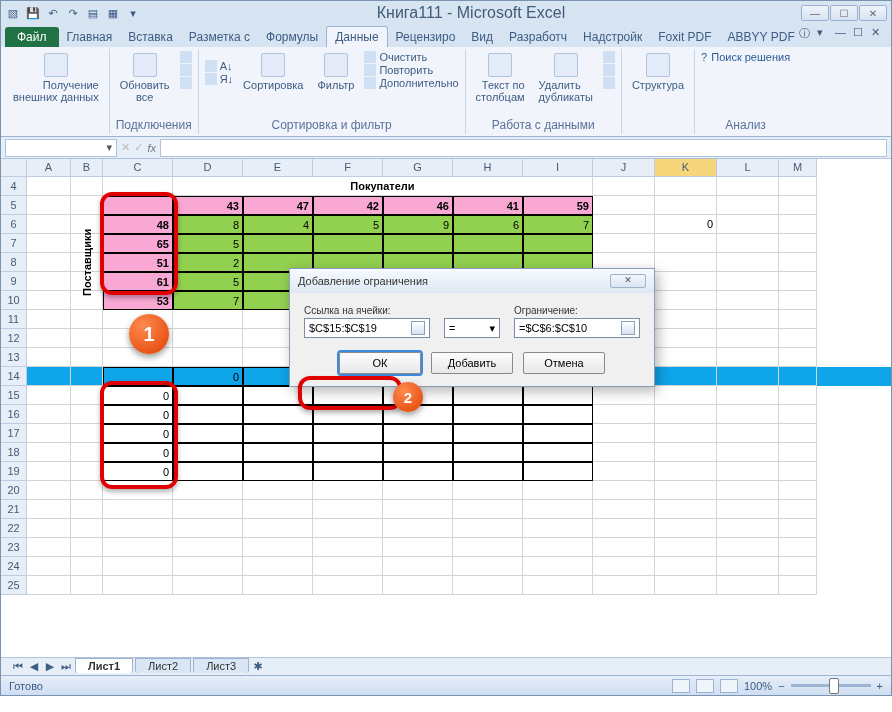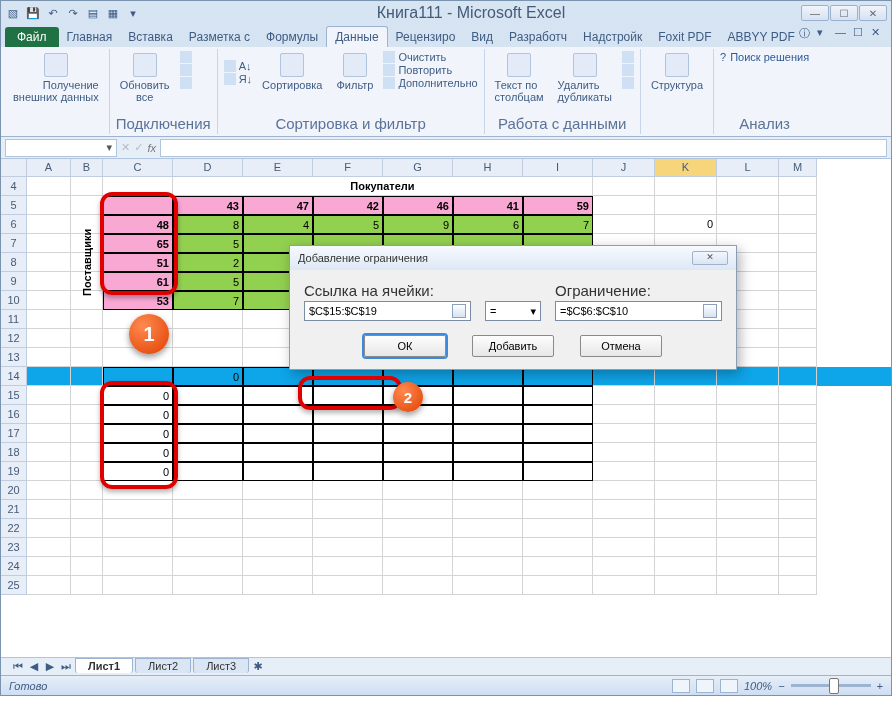--- a/index.html
+++ b/index.html
@@ -13,21 +13,21 @@
 .win-btn { width: 28px; height: 16px; background: linear-gradient(#f0f4fb,#d6e2f2); border: 1px solid #9ab2cf; border-radius: 2px; display: flex; align-items: center; justify-content: center; color: #666; font-size: 10px; }
 .ribbon-tabs { display: flex; padding-left: 4px; height: 22px; align-items: flex-end; position: relative; }
 .file-tab { background: #207245; color: #fff; padding: 3px 12px; border-radius: 3px 3px 0 0; font-size: 12px; }
 .rtab { padding: 3px 8px; color: #3e5c84; cursor: pointer; font-size: 12px; }
 .rtab.active { background: #f1f5fb; border: 1px solid #9cb4d1; border-bottom: none; border-radius: 3px 3px 0 0; }
 .help-btns { position: absolute; right: 6px; top: 1px; display: flex; gap: 4px; }
 .help-ico { width: 14px; height: 14px; color: #3e5c84; }
 .ribbon-body { background: #f1f5fb; border-bottom: 1px solid #9cb4d1; height: 90px; display: flex; padding: 2px; }
 .rgroup { border-right: 1px solid #c6d5e8; padding: 2px 6px; display: flex; flex-direction: column; justify-content: space-between; }
 .rgroup .icons { display: flex; gap: 6px; }
-.rgroup .glabel { text-align: center; color: #5a7399; font-size: 15px; margin-top: 6px; }
+.rgroup .glabel { text-align: center; color: #5a7399; font-size: 12px; margin-top: 6px; }
 .big-btn { display: flex; flex-direction: column; align-items: center; gap: 2px; padding: 2px 4px; color: #3e5c84; }
 .big-btn .ico { width: 24px; height: 24px; background: #e2ebf7; border: 1px solid #b0c4de; border-radius: 2px; }
 .sm-stack { display: flex; flex-direction: column; gap: 1px; font-size: 10px; color: #3e5c84; }
 .sm-stack span { display: flex; align-items: center; gap: 3px; }
 .sm-ico { width: 12px; height: 12px; background: #cfe0f5; display: inline-block; }
 .formula-bar { height: 22px; background: #e6eef8; border-bottom: 1px solid #b0c4de; display: flex; align-items: center; padding: 0 4px; gap: 4px; color: #555; }
 .name-box { width: 112px; height: 18px; background: #fff; border: 1px solid #b0c4de; padding: 0 4px; display: flex; align-items: center; justify-content: space-between; }
 .fx { font-style: italic; color: #777; }
 .fbar-input { flex: 1; height: 18px; background: #fff; border: 1px solid #b0c4de; }
 .grid-area { position: relative; background: #fff; height: 498px; overflow: hidden; }
@@ -45,32 +45,32 @@
 .cell.bold { font-weight: bold; }
 .vtext { writing-mode: vertical-rl; transform: rotate(180deg); font-weight: bold; text-align: center; line-height: normal; display: flex; align-items: center; justify-content: center; width: 100%; height: 100%; }
 .marker { position: absolute; width: 40px; height: 40px; background: radial-gradient(circle at 35% 30%, #ff8a50, #e04000); border-radius: 50%; box-shadow: 0 3px 6px rgba(0,0,0,.4); display: flex; align-items: center; justify-content: center; color: #fff; font-size: 20px; font-weight: bold; z-index: 20; }
 .highlight { position: absolute; border: 4px solid #e00000; border-radius: 12px; box-shadow: 0 3px 5px rgba(0,0,0,.3); z-index: 18; pointer-events: none; }
 .dlg { position: absolute; background: #f0f0f0; border: 1px solid #8a9db5; box-shadow: 3px 4px 12px rgba(0,0,0,.3); z-index: 25; }
 .dlg-title { background: linear-gradient(#f7fafe,#dde8f5); padding: 5px 8px; color: #333; display: flex; justify-content: space-between; align-items: center; font-size: 12px; }
 .dlg-close { width: 36px; height: 14px; border: 1px solid #a0b2c8; border-radius: 2px; background: linear-gradient(#f2f6fc,#dae6f5); text-align: center; font-size: 9px; color: #555; }
 .dlg-body { padding: 12px 14px; }
 .dlg-row { display: flex; gap: 14px; align-items: flex-end; margin-bottom: 14px; }
 .dlg-field { display: flex; flex-direction: column; gap: 2px; }
-.dlg-field label { font-size: 15px; color: #333; }
+.dlg-field label { font-size: 10px; color: #333; }
 .dlg-input { height: 20px; border: 1px solid #7a8ca6; background: #fff; padding: 0 4px; display: flex; align-items: center; justify-content: space-between; font-size: 11px; }
 .ref-ico { width: 14px; height: 14px; background: linear-gradient(#fff,#d6e2f2); border: 1px solid #8aa0bd; }
 .dlg-sel { width: 56px; }
-.dlg-btns { display: flex; gap: 26px; justify-content: center; }
+.dlg-btns { display: flex; gap: 10px; justify-content: center; }
 .dlg-btn { width: 82px; height: 22px; background: linear-gradient(#fdfdfd,#e7e7e7); border: 1px solid #8a8a8a; border-radius: 2px; text-align: center; line-height: 20px; font-size: 11px; }
 .sheet-tabs { height: 18px; background: #e6eef8; border-top: 1px solid #b0c4de; display: flex; align-items: center; padding-left: 10px; gap: 2px; }
 .nav-btn { width: 14px; height: 14px; color: #3e5c84; text-align: center; }
 .stab { padding: 1px 12px; background: #fff; border: 1px solid #9cb4d1; border-bottom: none; font-size: 11px; color: #333; border-radius: 0 0 3px 3px; transform: translateY(-1px); }
 .stab.active { font-weight: bold; background: #fff; }
 .stab.inactive { background: #dbe6f4; }
-.statusbar { height: 20px; background: linear-gradient(#e6eef8,#cedef2); border-top: 1px solid #9cb4d1; display: flex; align-items: center; padding: 0 8px; justify-content: space-between; color: #3e5c84; font-size: 11px; font-style: italic; }
+.statusbar { height: 20px; background: linear-gradient(#e6eef8,#cedef2); border-top: 1px solid #9cb4d1; display: flex; align-items: center; padding: 0 8px; justify-content: space-between; color: #3e5c84; font-size: 11px; }
 .zoom-ctrl { display: flex; align-items: center; gap: 6px; }
 .slider { width: 80px; height: 3px; background: #9cb4d1; position: relative; }
 .slider::after { content: ''; position: absolute; width: 8px; height: 14px; background: #fff; border: 1px solid #777; left: 38px; top: -6px; border-radius: 2px; }
 .view-btn { width: 18px; height: 14px; border: 1px solid #9cb4d1; background: #f0f5fc; }
 .solver-link { color: #2a5a9a; display: flex; align-items: center; gap: 4px; }
 .cwA{width:44px}.cwB{width:32px}.cwC{width:70px}.cwD{width:70px}.cwE{width:70px}.cwF{width:70px}.cwG{width:70px}.cwH{width:70px}.cwI{width:70px}.cwJ{width:62px}.cwK{width:62px}.cwL{width:62px}.cwM{width:38px}
 </style>
 </head>
 <body>
 
@@ -173,21 +173,21 @@
               <span>Дополнительно</span>
             </span>
         </div>
       </div>
       <div class="glabel">Сортировка и фильтр</div>
     </div>
     <div class="rgroup">
       <div class="icons">
         <div class="big-btn">
             <div class="ico"></div>
-            <span style="white-space:pre-line;text-align:left">Текст по
+            <span style="white-space:pre-line;text-align:right">Текст по
 столбцам</span>
           </div>
         <div class="big-btn">
             <div class="ico"></div>
             <span style="white-space:pre-line;text-align:left">Удалить
 дубликаты</span>
           </div>
         <div class="sm-stack">
             <span>
               <i class="sm-ico"></i>
@@ -604,21 +604,21 @@
         <div class="cell cwJ"></div>
         <div class="cell cwK"></div>
         <div class="cell cwL"></div>
         <div class="cell cwM"></div>
       </div>
 
     <div class="highlight" style="left:99px;top:33px;width:78px;height:103px"></div>
     <div class="highlight" style="left:99px;top:222px;width:78px;height:108px"></div>
     <div class="marker" style="left:128px;top:155px">1</div>
 
-    <div class="dlg" style="left:288px;top:86px;width:448px">
+    <div class="dlg" style="left:288px;top:109px;width:366px">
       <div class="dlg-title">
         <span>Добавление ограничения</span>
         <span class="dlg-close">✕</span>
       </div>
       <div class="dlg-body">
         <div class="dlg-row">
           <div class="dlg-field" style="flex:1">
             <label>Ссылка на ячейки:</label>
             <div class="dlg-input">
                 <span>$C$15:$C$19</span>

